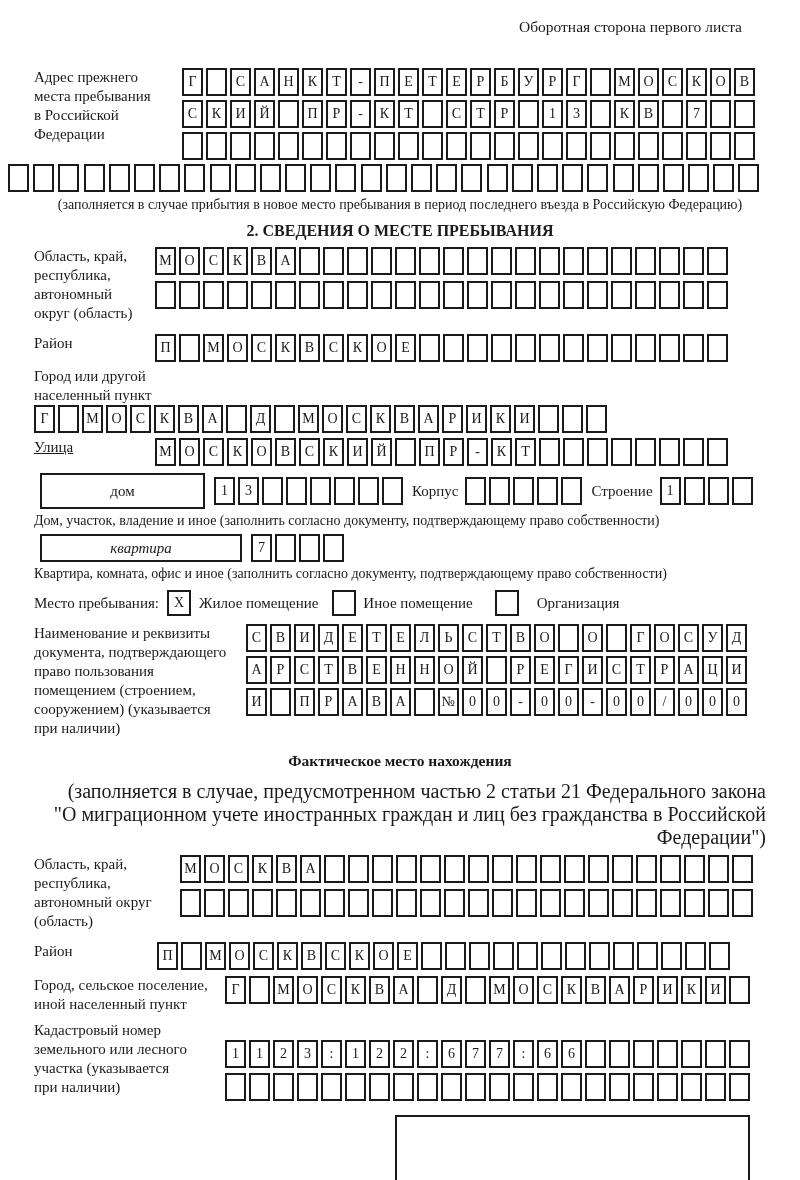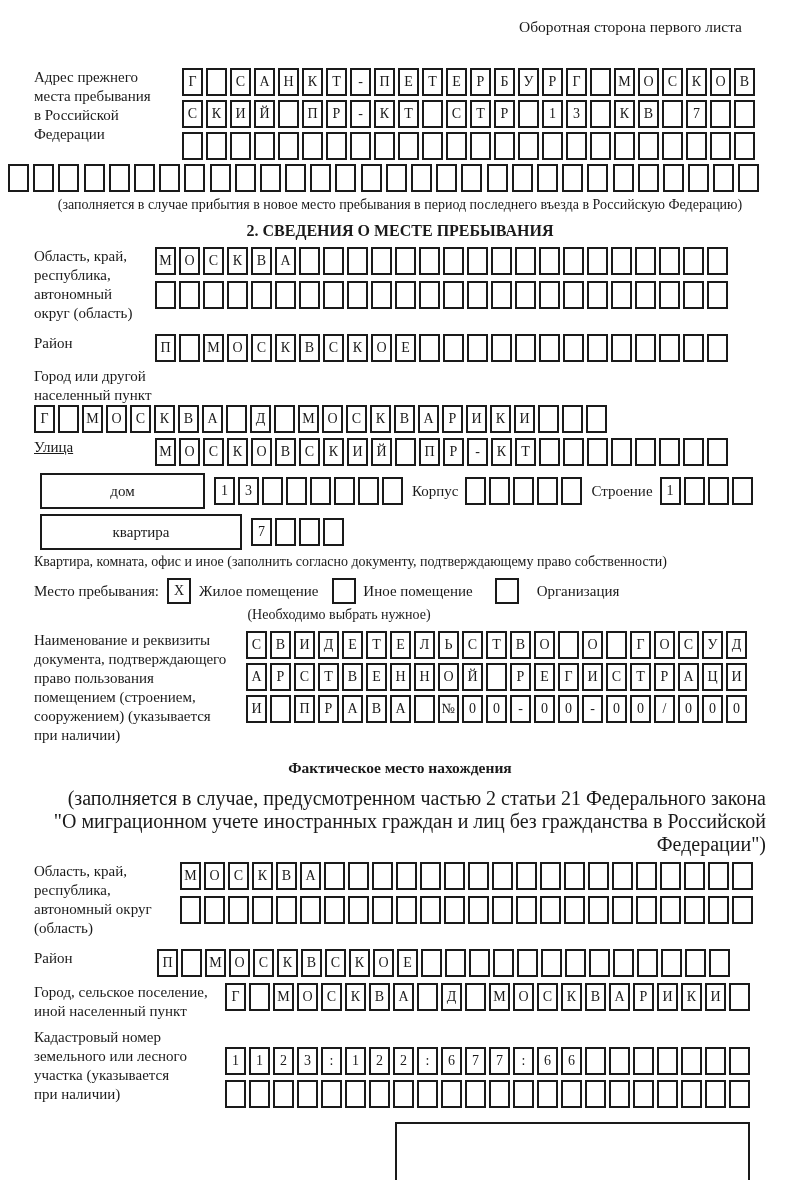--- a/index.html
+++ b/index.html
@@ -329,23 +329,24 @@
         <span class="cb"></span>
       </div>
     <div class="inline-lbl" style="margin-left:9px;">Строение</div>
     <div class="boxrow" style="margin-left:7px;">
         <span class="cb">1</span>
         <span class="cb"></span>
         <span class="cb"></span>
         <span class="cb"></span>
       </div>
   </div>
+  <div class="note" style="text-align:left;margin-top:4px;">Дом, участок, владение и иное (заполнить согласно документу, подтверждающему право собственности)</div>
 
   <div class="hrow" style="margin-top:5px;">
-    <div class="labelbox" style="width:202px;height:36px;">квартира</div>
+    <div class="labelbox" style="width:202px;height:28px;font-style:italic;">квартира</div>
     <div class="boxrow" style="margin-left:9px;">
         <span class="cb">7</span>
         <span class="cb"></span>
         <span class="cb"></span>
         <span class="cb"></span>
       </div>
   </div>
   <div class="note" style="text-align:left;margin-top:4px;">Квартира, комната, офис и иное (заполнить согласно документу, подтверждающему право собственности)</div>
 
   <div class="chkrow">
@@ -356,21 +357,20 @@
     <span style="margin-left:8px;">Жилое помещение</span>
     <span class="boxrow" style="margin-left:14px;">
         <span class="cb"></span>
       </span>
     <span style="margin-left:7px;">Иное помещение</span>
     <span class="boxrow" style="margin-left:22px;">
         <span class="cb"></span>
       </span>
     <span style="margin-left:18px;">Организация</span>
   </div>
-  <div class="note" style="margin-left:140px;width:330px;margin-top:3px;">(Необходимо выбрать нужное)</div>
 
   <div class="rowgrp" style="margin-top:8px;">
     <div class="lbl pre" style="width:212px;">Наименование и реквизиты
 документа, подтверждающего
 право пользования
 помещением (строением,
 сооружением) (указывается
 при наличии)</div>
     <div class="stack" style="gap:4px;">
       <div class="boxrow">

